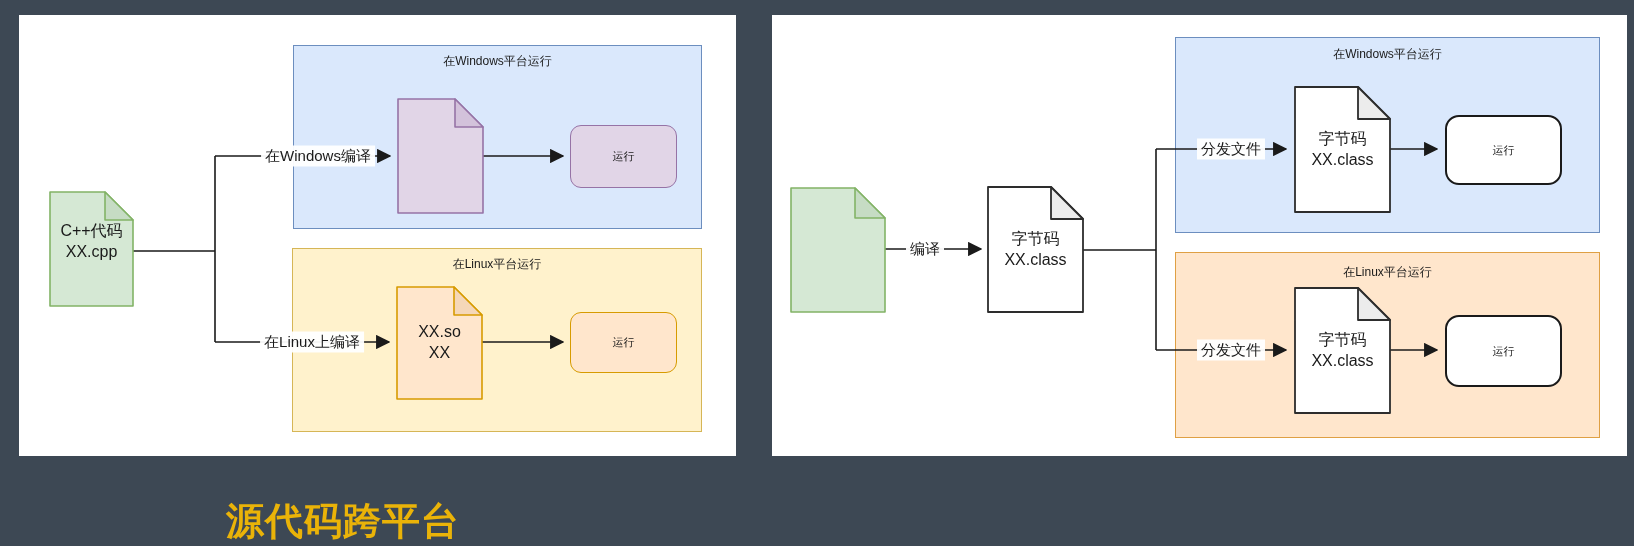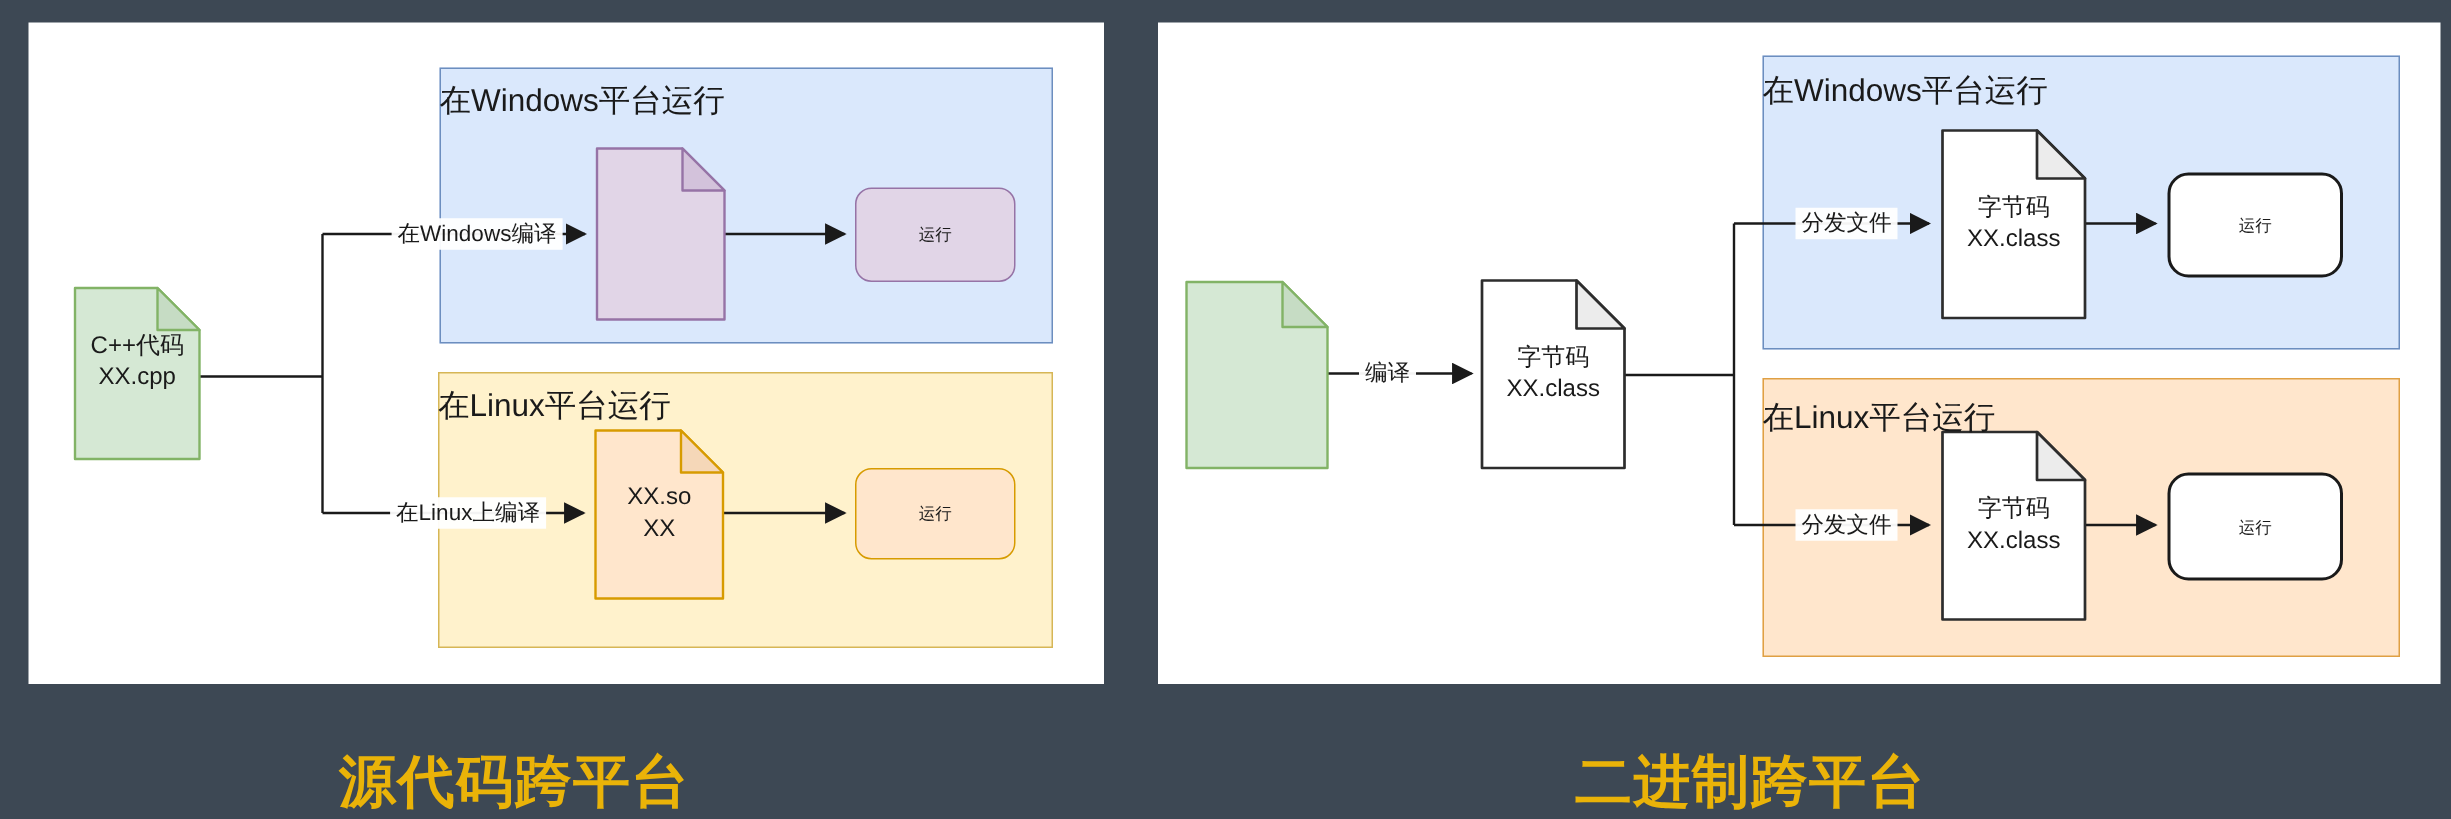--- a/index.html
+++ b/index.html
@@ -10,21 +10,21 @@
     color:#1a1a1a;
   }
   #screen{position:relative;width:1634px;height:546px;background:#3d4854;}
   .panel{position:absolute;background:#ffffff;}
   .panel > *{position:absolute;}
   .region{box-sizing:border-box;border:1.6px solid;}
   .region.blue{background:#dae8fc;border-color:#6c8ebf;}
   .region.yellow{background:#fff2cc;border-color:#d6b656;}
   .region.orange{background:#ffe6cc;border-color:#dfa044;}
   .wires{left:0;top:0;z-index:2;pointer-events:none;}
-  .region-title{font-size:21px;z-index:3;}
+  .region-title{font-size:12px;text-align:center;z-index:3;}
   .doc-text{font-size:16px;line-height:21px;text-align:center;z-index:3;}
   .edge-label{
     z-index:3;transform:translate(-50%,-50%);
     background:rgba(255,255,255,0.95);padding:1px 4px;
     font-size:15px;white-space:nowrap;
   }
   .run-box{
     box-sizing:border-box;z-index:3;
     display:flex;align-items:center;justify-content:center;
     font-size:11px;
@@ -158,15 +158,14 @@
 
     <div class="run-box plain" style="left:673px;top:100px;width:117px;height:70px;">
       <span>运行</span>
     </div>
     <div class="run-box plain" style="left:673px;top:300px;width:117px;height:72px;">
       <span>运行</span>
     </div>
   </div>
 
   <div class="caption" style="left:43px;top:496px;width:600px;">源代码跨平台</div>
-  <div class="caption" style="left:867px;top:496px;width:600px;">二进制跨平台</div>
 
 </div>
 
 </body></html>

